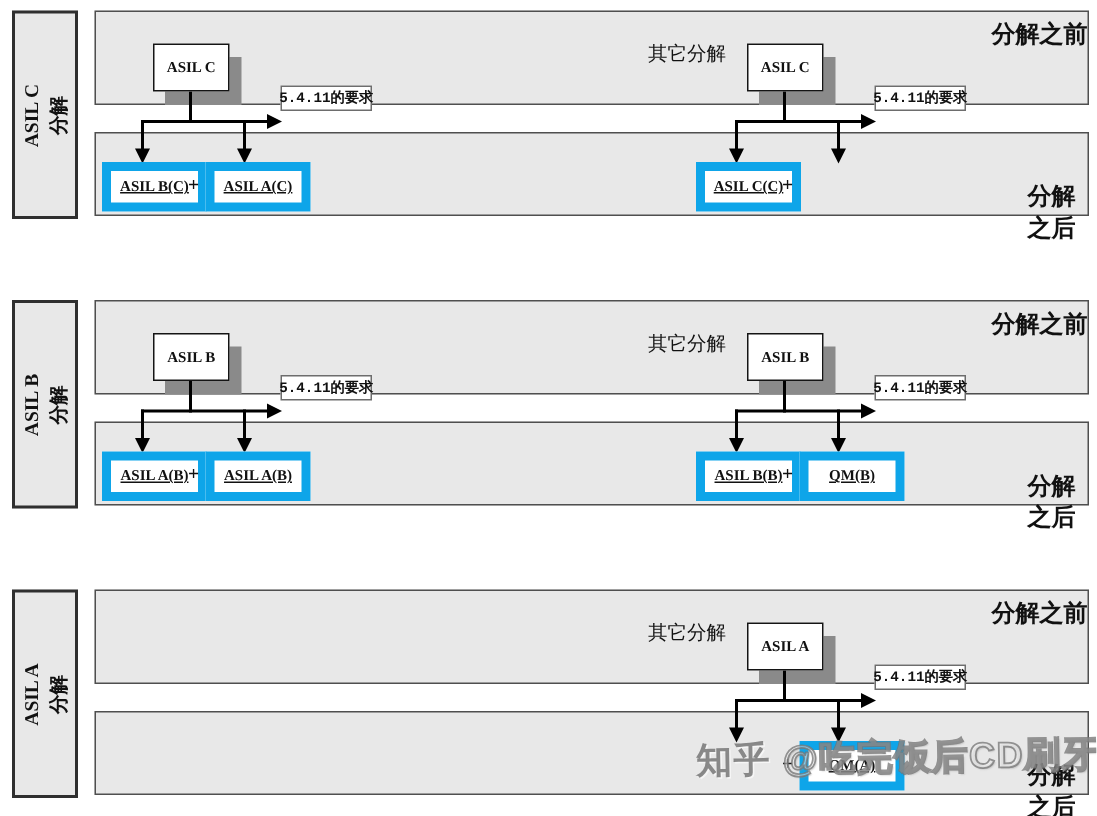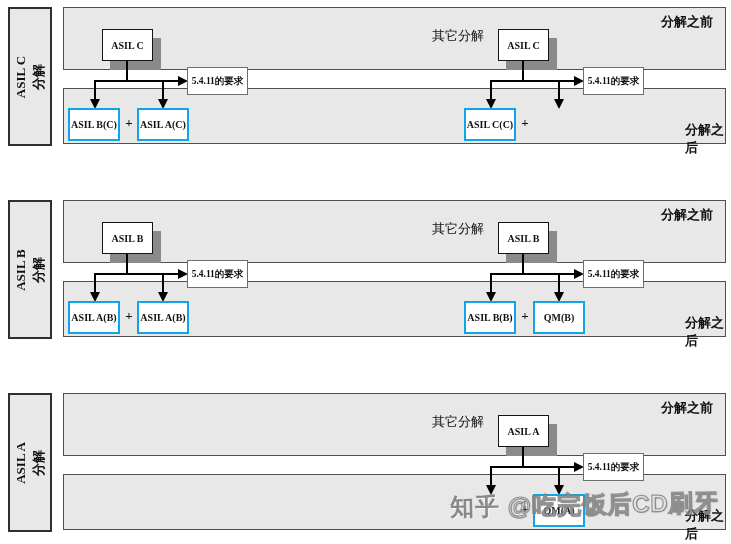--- a/index.html
+++ b/index.html
@@ -16,55 +16,55 @@
     position:absolute;left:50%;top:50%;
     transform:translate(-50%,-50%) rotate(-90deg);
     white-space:nowrap;text-align:center;font-weight:bold;font-size:13px;line-height:18px;
   }
   .band{
     position:absolute;left:63px;width:663px;background:#e8e8e8;
     border:1px solid #4f4f4f;box-sizing:border-box;z-index:1;
   }
   .band-top{top:7px;height:63px;}
   .band-bot{top:88px;height:56px;}
-  .corner-lbl{position:absolute;font-weight:bold;font-size:13px;z-index:2;}
+  .corner-lbl{position:absolute;font-weight:bold;font-size:16px;z-index:2;}
   .lbl-before{left:661px;top:13px;}
   .lbl-after{left:685px;top:121px;}
   .grp{position:absolute;top:0;width:270px;height:152px;}
   .grp-left{left:0;}
   .grp-right{left:396px;}
   .other-lbl{position:absolute;left:36px;top:27px;font-weight:normal;font-size:13px;z-index:2;}
   .box{
     position:absolute;background:#ffffff;border:1px solid #3a3a3a;box-sizing:border-box;
     display:flex;align-items:center;justify-content:center;
     font-weight:bold;font-size:10px;white-space:nowrap;z-index:5;
   }
   .parent-box{left:102px;top:29px;width:51px;height:32px;border:1.5px solid #141414;}
   .shadow{position:absolute;left:110px;top:38px;width:51px;height:32px;background:#8a8a8a;z-index:2;}
-  .req-box{left:187px;top:67px;width:61px;height:28px;border:1px solid #6d6d6d;font-size:9.5px;z-index:6;}
-  .child-box{top:108px;width:52px;height:33px;border:2px solid #0ea5e9;}
+  .req-box{left:187px;top:57px;width:61px;height:17px;border:1px solid #6d6d6d;font-size:9.5px;z-index:6;font-family:Liberation Mono, monospace;}
+  .child-box{top:108px;width:70px;height:33px;border:6px solid #0ea5e9;text-decoration:underline;}
   .c1{left:68px;}
   .c2{left:137px;}
   .plus{position:absolute;left:120px;top:115px;width:18px;text-align:center;font-weight:bold;font-size:13px;z-index:5;}
   .line{position:absolute;background:#000;z-index:4;}
   .vline-parent{left:126px;top:60px;width:2px;height:22px;}
   .hline{left:94px;top:80px;width:88px;height:2px;}
   .vline-c1{left:94px;top:80px;width:2px;height:20px;}
   .vline-c2{left:162px;top:80px;width:2px;height:20px;}
   .arr{position:absolute;width:0;height:0;z-index:4;}
   .arr-right{left:178px;top:76px;border-left:10px solid #000;border-top:5px solid transparent;border-bottom:5px solid transparent;}
   .arr-down{border-top:10px solid #000;border-left:5px solid transparent;border-right:5px solid transparent;}
   .arr-d1{left:90px;top:99px;}
   .arr-d2{left:158px;top:99px;}
   .watermark{
     position:absolute;left:450px;top:489px;z-index:10;white-space:nowrap;
     font-family:"Liberation Sans","DejaVu Sans",sans-serif;
     font-weight:bold;font-size:24px;transform:rotate(-1deg);letter-spacing:1px;
   }
-  .wm-brand{color:rgba(110,110,110,0.8);text-shadow:1px 1px 0 rgba(255,255,255,0.6);}
+  .wm-brand{color:rgba(110,110,110,0.8);text-shadow:1px 1px 0 rgba(255,255,255,0.6);margin-left:14px;}
   .wm-handle{
     color:rgba(255,255,255,0.45);
     -webkit-text-stroke:1.2px rgba(115,115,115,0.75);
     text-shadow:1px 1px 1px rgba(140,140,140,0.4);
   }
 </style>
 </head>
 <body>
 
 <div id="canvas">

